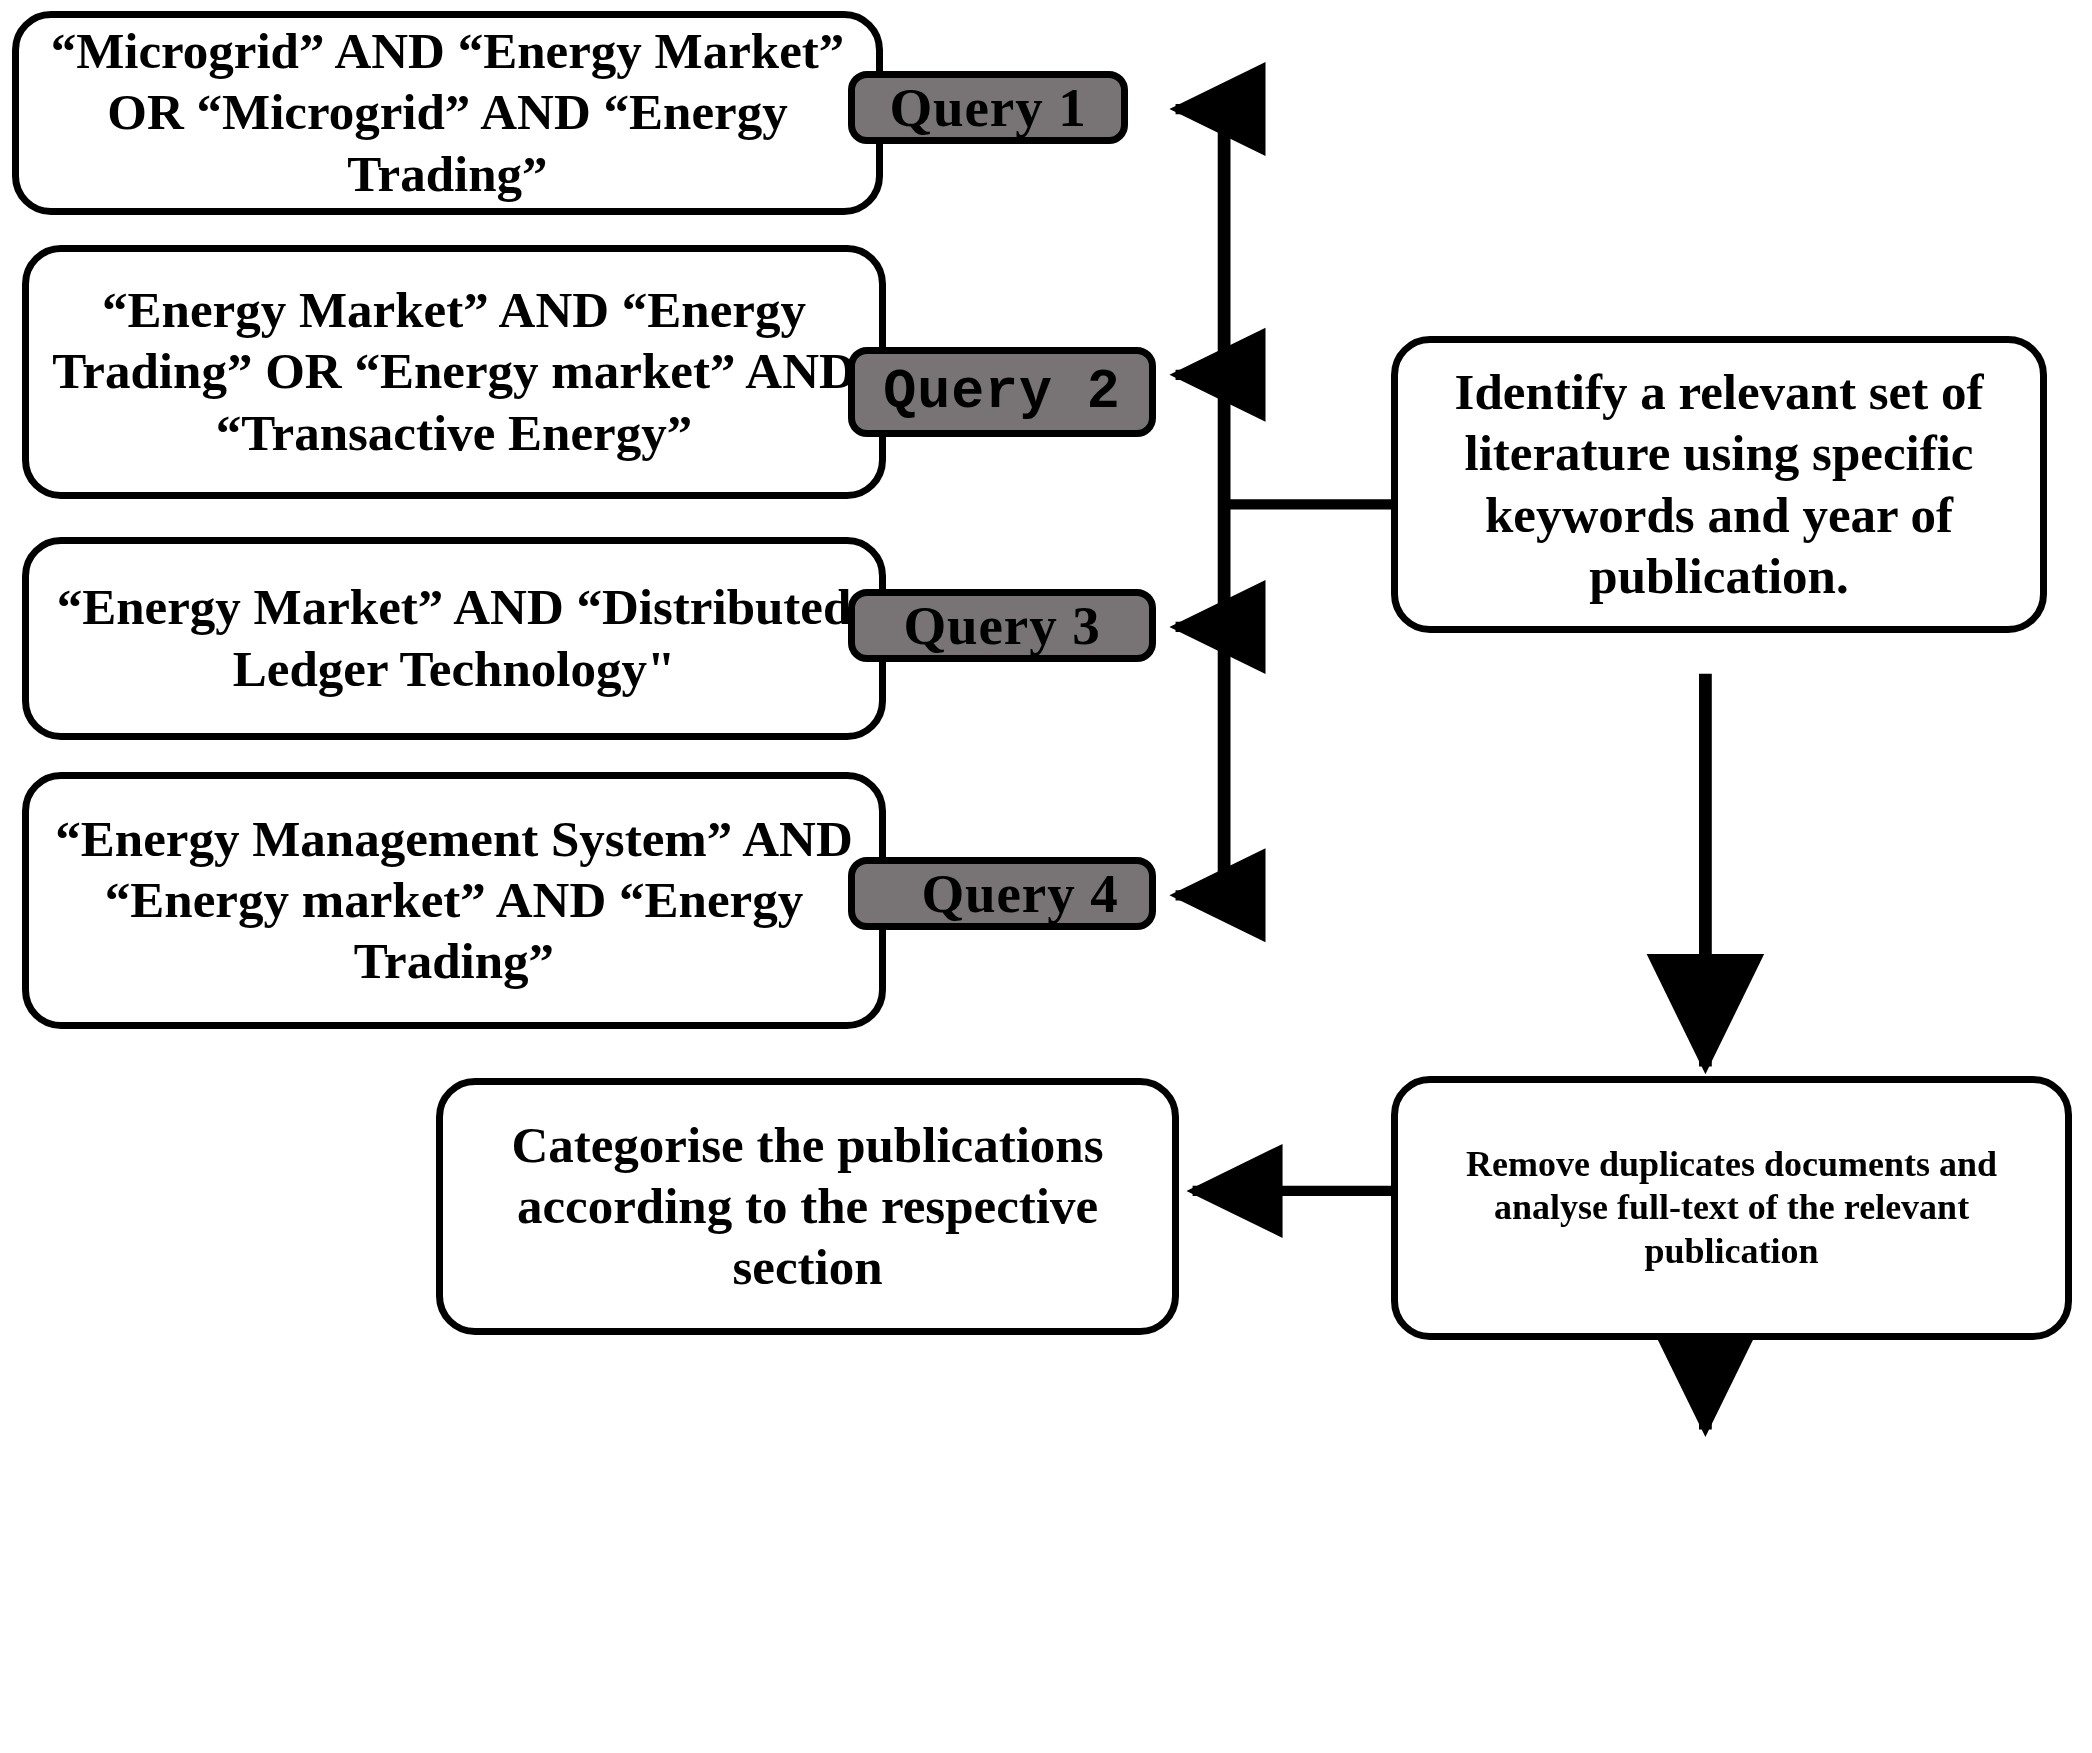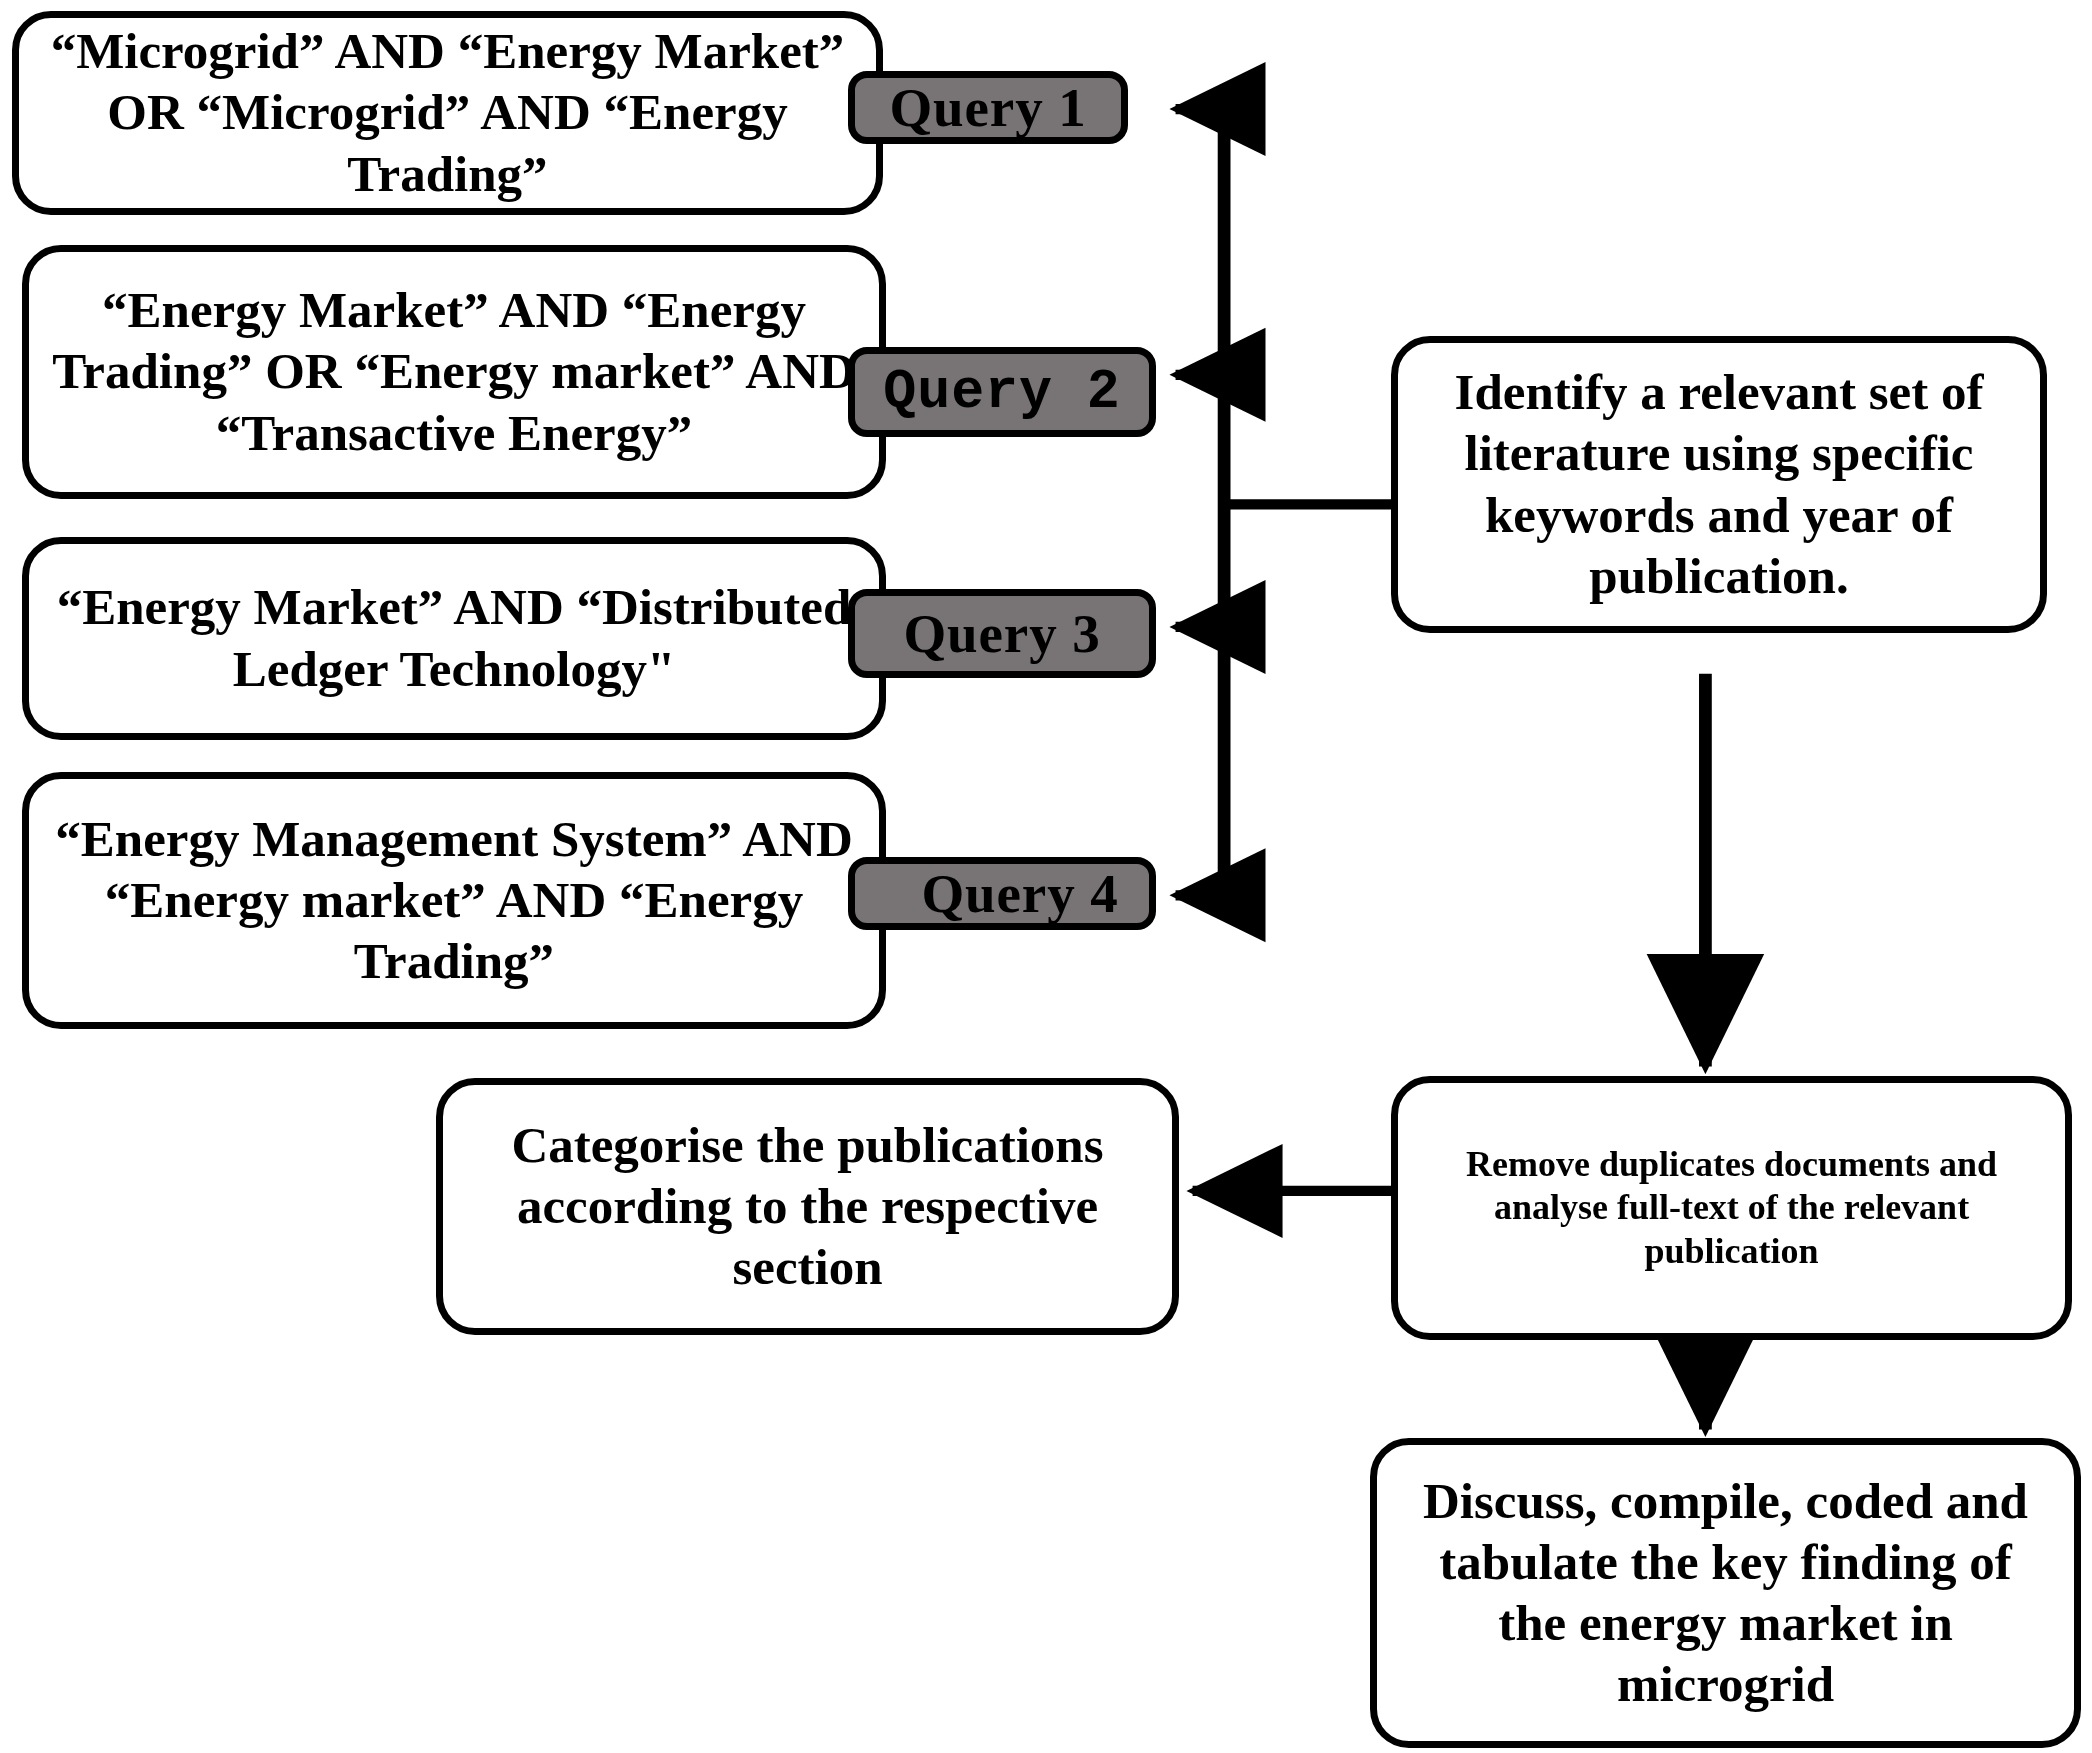--- a/index.html
+++ b/index.html
@@ -65,21 +65,21 @@
   }
 
   
   .q1 { left: 12px;  top: 11px;   width: 871px; height: 204px; font-size: 51px; }
   .q2 { left: 22px;  top: 245px;  width: 864px; height: 254px; font-size: 51px; }
   .q3 { left: 22px;  top: 537px;  width: 864px; height: 203px; font-size: 51px; }
   .q4 { left: 22px;  top: 772px;  width: 864px; height: 257px; font-size: 51px; }
 
   .b1 { left: 848px; top: 71px;   width: 280px; height: 73px; }
   .b2 { left: 848px; top: 347px;  width: 308px; height: 90px; font-family: Liberation Mono, monospace; }
-  .b3 { left: 848px; top: 589px;  width: 308px; height: 89px; }
+  .b3 { left: 848px; top: 589px;  width: 308px; height: 73px; }
   .b4 { left: 848px; top: 857px; width: 308px; height: 73px; padding-left: 36px; }
 
   
   .identify  { left: 1391px; top: 336px;  width: 656px; height: 297px; font-size: 51px; }
   .remove    { left: 1391px; top: 1076px; width: 681px; height: 264px; font-size: 36px; }
   .discuss   { left: 1370px; top: 1438px; width: 711px; height: 310px; font-size: 51px; }
 
   
   .categorise { left: 436px; top: 1078px; width: 743px; height: 257px; font-size: 51px; }
 </style>
@@ -146,22 +146,19 @@
   </div>
 
   <div class="node identify">
     <span class="txt">Identify a relevant set of literature using specific keywords and year of publication.</span>
   </div>
 
   <div class="node remove">
     <span class="txt">Remove duplicates documents and analyse full-text of the relevant publication</span>
   </div>
 
-  <div class="node discuss">
-    <span class="txt">Discuss, compile, coded and tabulate the key finding of the energy market in microgrid</span>
-  </div>
 
   <div class="node categorise">
     <span class="txt">Categorise the publications according to the respective section</span>
   </div>
 
 </div>
 
 
 </body></html>

